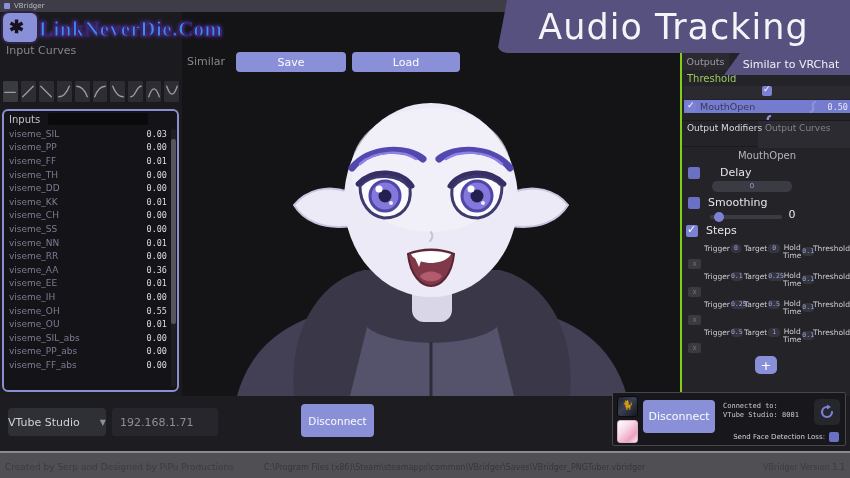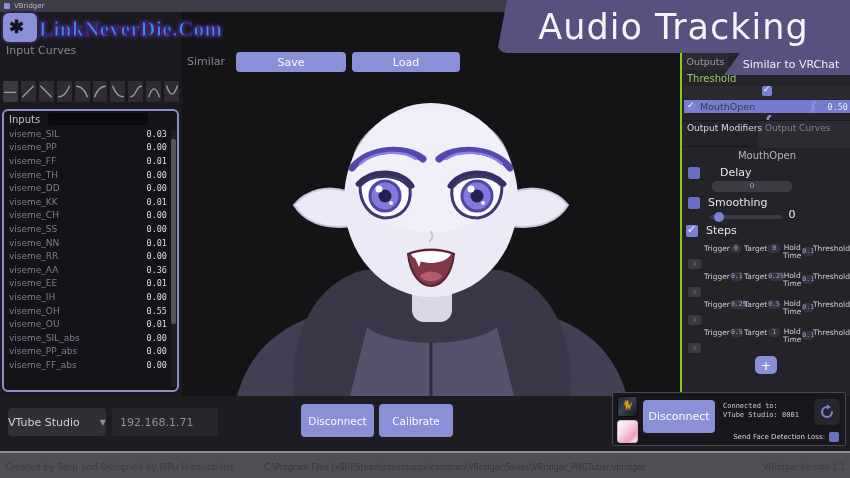--- a/index.html
+++ b/index.html
@@ -465,21 +465,20 @@
   <div class="add-step-btn">+</div>
 </div>
 
 <div class="abs conn-bar">
   <div class="device-select">
     <span>VTube Studio</span>
     <span class="chevron">▼</span>
   </div>
   <div class="ip-field">192.168.1.71</div>
   <div class="btn disconnect-btn">Disconnect</div>
-  <div class="btn calibrate-btn">Calibrate</div>
 
   <div class="vts-box">
     <div class="thumb thumb-vts"></div>
     <div class="thumb thumb-flower"></div>
     <div class="btn vts-disconnect">Disconnect</div>
     <div class="vts-status">Connected to:
 VTube Studio: 8001</div>
     <div class="refresh-btn">
       <svg viewBox="0 0 16 16">
         <path d="M13,8 A5,5 0 1 1 8,3" stroke="#7b82d6" stroke-width="2.2" fill="none" stroke-linecap="round"></path>

